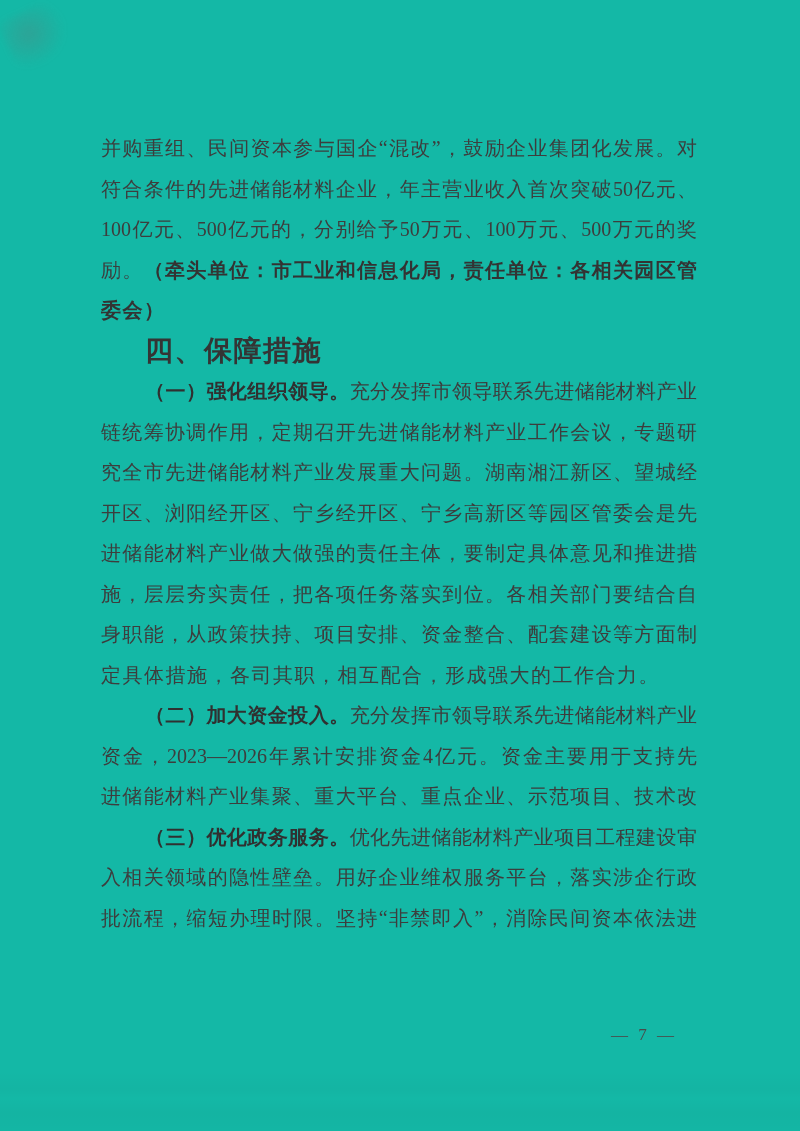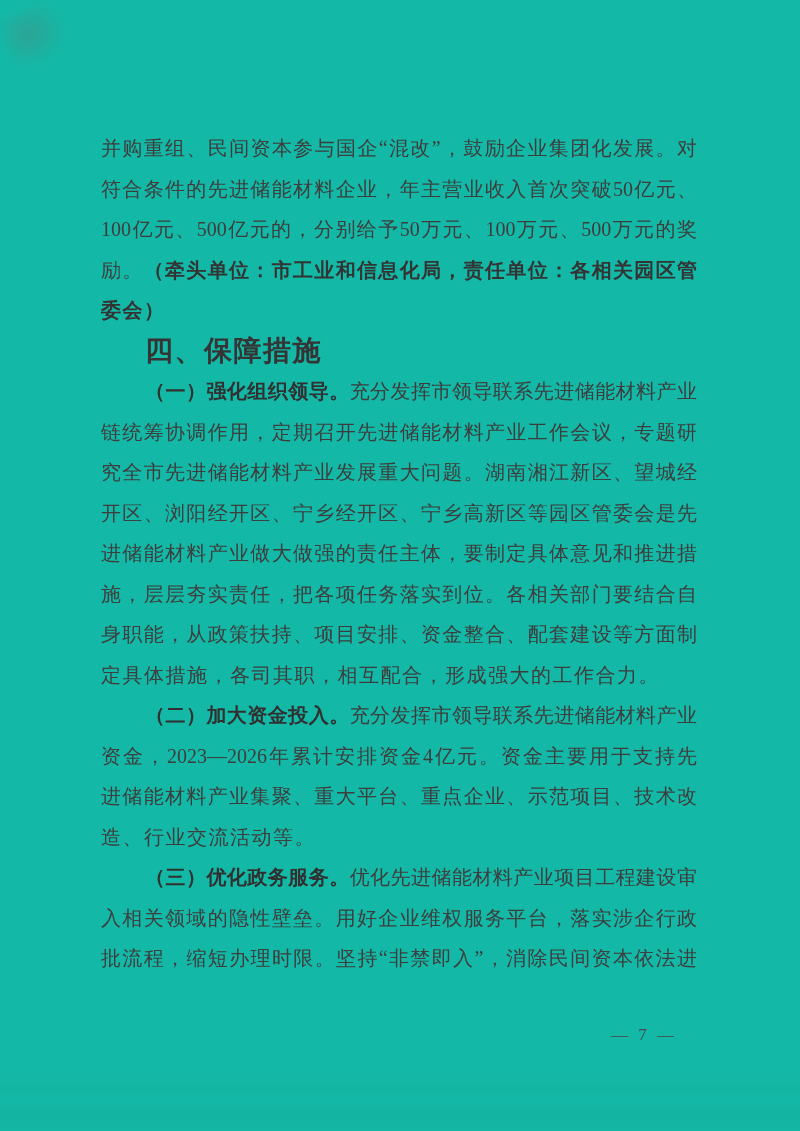--- a/index.html
+++ b/index.html
@@ -99,21 +99,20 @@
         <div class="line full"><span class="seg-body">开区、浏阳经开区、宁乡经开区、宁乡高新区等园区管委会是先</span></div>
         <div class="line full"><span class="seg-body">进储能材料产业做大做强的责任主体，要制定具体意见和推进措</span></div>
         <div class="line full"><span class="seg-body">施，层层夯实责任，把各项任务落实到位。各相关部门要结合自</span></div>
         <div class="line full"><span class="seg-body">身职能，从政策扶持、项目安排、资金整合、配套建设等方面制</span></div>
         <div class="line"><span class="seg-body">定具体措施，各司其职，相互配合，形成强大的工作合力。</span></div>
       </div>
       <div class="block paragraph">
         <div class="line full indent"><span class="seg-lead">（二）加大资金投入。</span><span class="seg-body">充分发挥市领导联系先进储能材料产业</span></div>
         <div class="line full"><span class="seg-body">资金，2023—2026年累计安排资金4亿元。资金主要用于支持先</span></div>
         <div class="line full"><span class="seg-body">进储能材料产业集聚、重大平台、重点企业、示范项目、技术改</span></div>
-        <div class="line"><span class="seg-body">造、行业交流活动等。</span></div>
       </div>
       <div class="block paragraph">
         <div class="line full indent"><span class="seg-lead">（三）优化政务服务。</span><span class="seg-body">优化先进储能材料产业项目工程建设审</span></div>
         <div class="line full"><span class="seg-body">入相关领域的隐性壁垒。用好企业维权服务平台，落实涉企行政</span></div>
         <div class="line full"><span class="seg-body">批流程，缩短办理时限。坚持“非禁即入”，消除民间资本依法进</span></div>
       </div>
     </div>
   <div class="page-number">— 7 —</div>
   <div class="scan-streaks"></div>
 </div>

